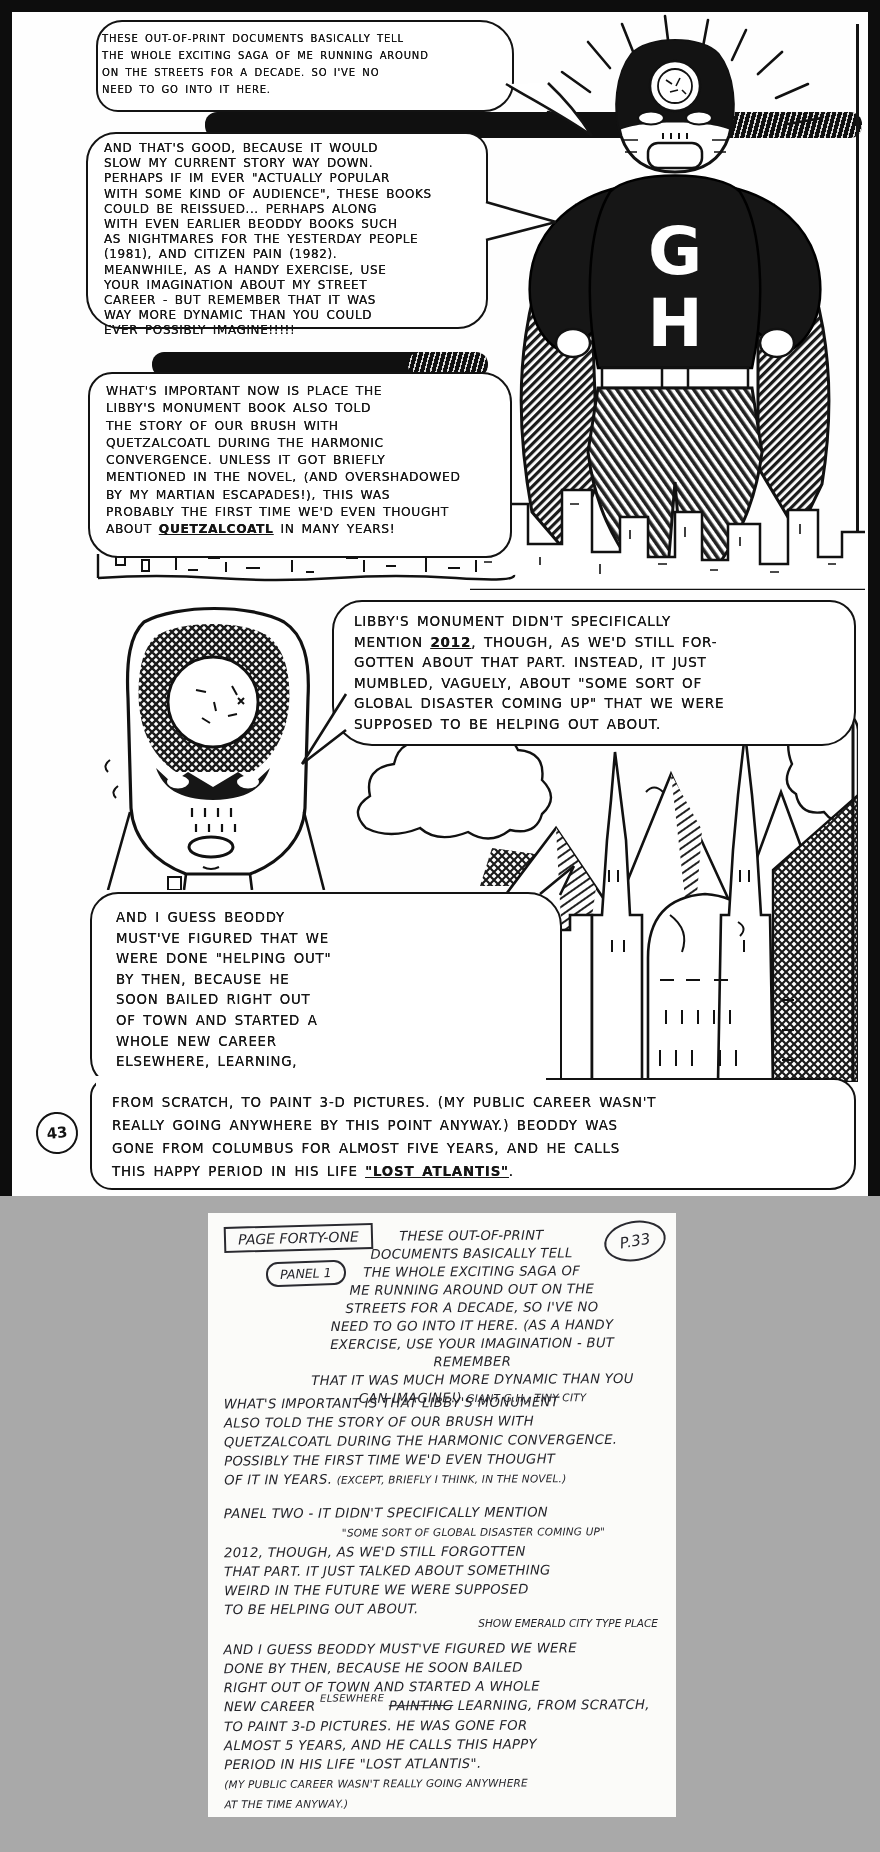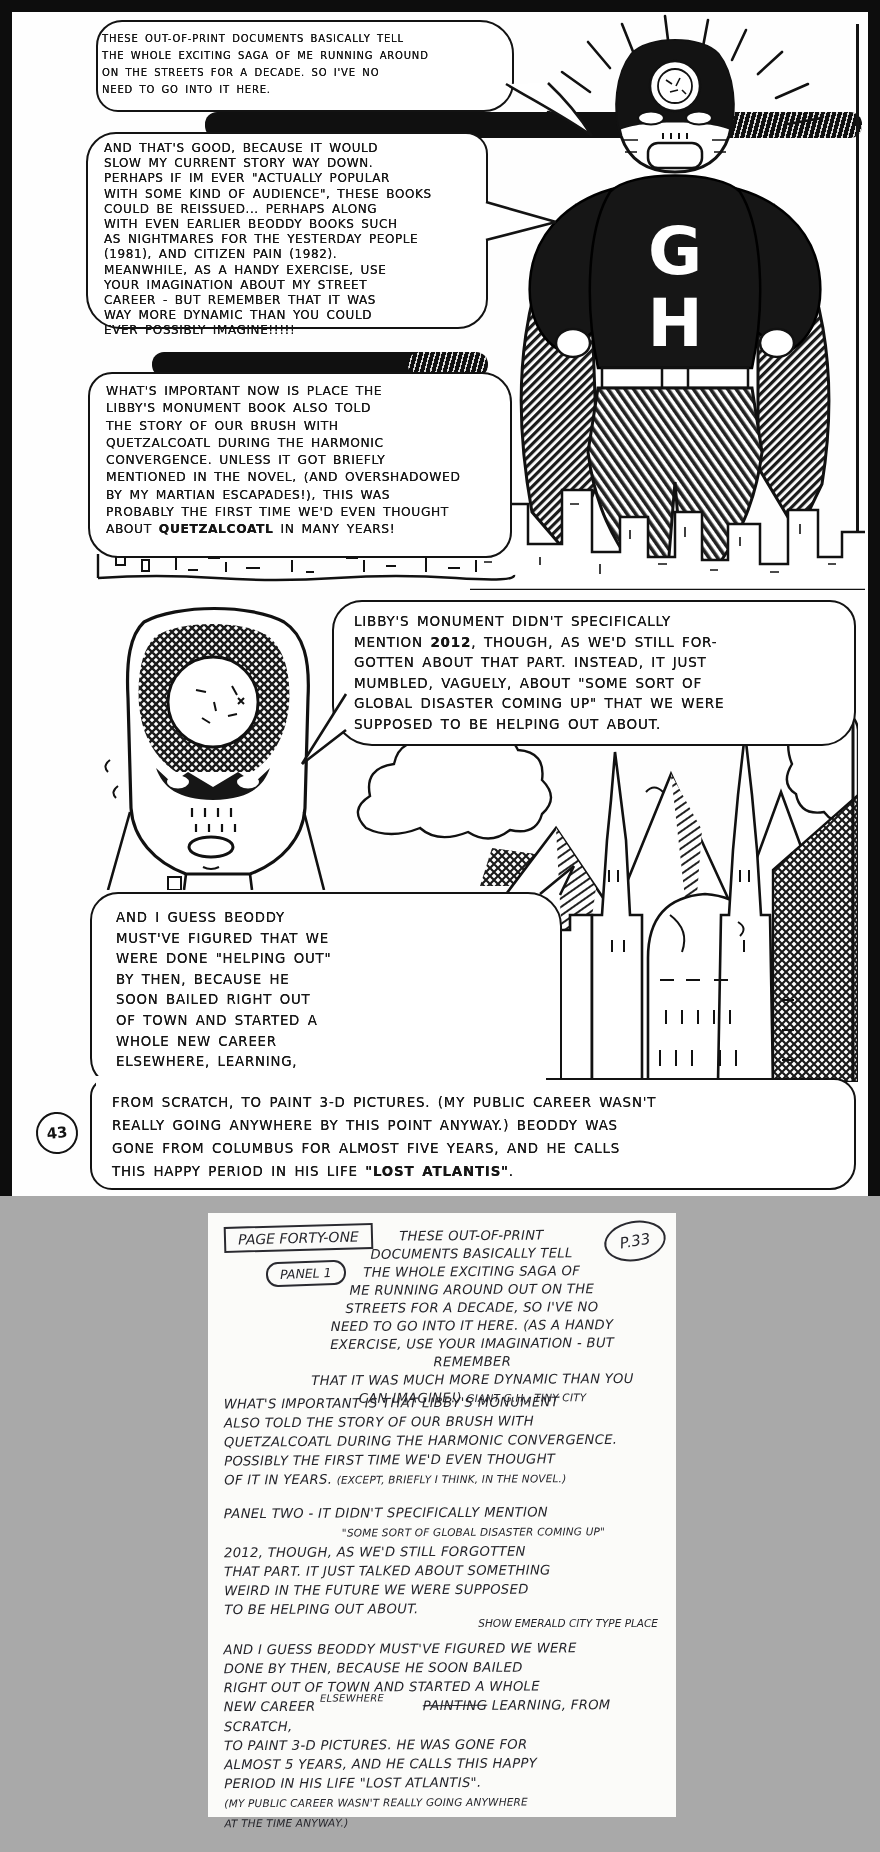--- a/index.html
+++ b/index.html
@@ -11,22 +11,22 @@
   .bar-hatch{position:absolute;z-index:1;border-radius:12px;
       background:repeating-linear-gradient(105deg,rgba(255,255,255,0) 0 4px,rgba(255,255,255,.85) 4px 5.5px);}
   .art{position:absolute;z-index:2;}
   .vline{position:absolute;width:3px;background:#131313;z-index:2;}
   .bubble{position:absolute;background:#fff;border:2.6px solid #131313;z-index:3;box-sizing:border-box;}
   .tail{position:absolute;z-index:4;}
   .patch{position:absolute;background:#fff;z-index:4;}
   .btxt{position:absolute;z-index:5;color:#161616;white-space:pre-line;
         letter-spacing:.8px;word-spacing:2.5px;text-shadow:0 0 .5px #161616;}
   .u{text-decoration-thickness:2px;text-underline-offset:3px;}
-  .b{font-weight:700;}
-  .st{text-decoration:line-through;margin-left:34px;}
+  .b{font-weight:700;text-decoration:underline;}
+  .st{text-decoration:line-through;}
   .ins{font-size:10px;position:relative;top:-9px;}
   .sm{font-size:10.5px;letter-spacing:.2px;}
   .ind{margin-left:118px;}
   .pagenum{position:absolute;z-index:5;width:38px;height:38px;border:2.6px solid #131313;border-radius:50%;
         background:#fff;display:flex;align-items:center;justify-content:center;font-weight:700;font-size:15px;
         transform:rotate(-6deg);color:#131313;}
   .script-paper{position:absolute;left:208px;top:1213px;width:468px;height:604px;background:#fbfbf9;z-index:1;}
   .hand{font-style:italic;color:#25252b;}
   .hw-box{position:absolute;border:2.2px solid #2a2a30;padding:3px 12px;font-size:14px;background:#fbfbf9;z-index:3;}
   .hw-p{position:absolute;font-size:13.2px;line-height:19px;white-space:pre-line;letter-spacing:.3px;z-index:2;}

